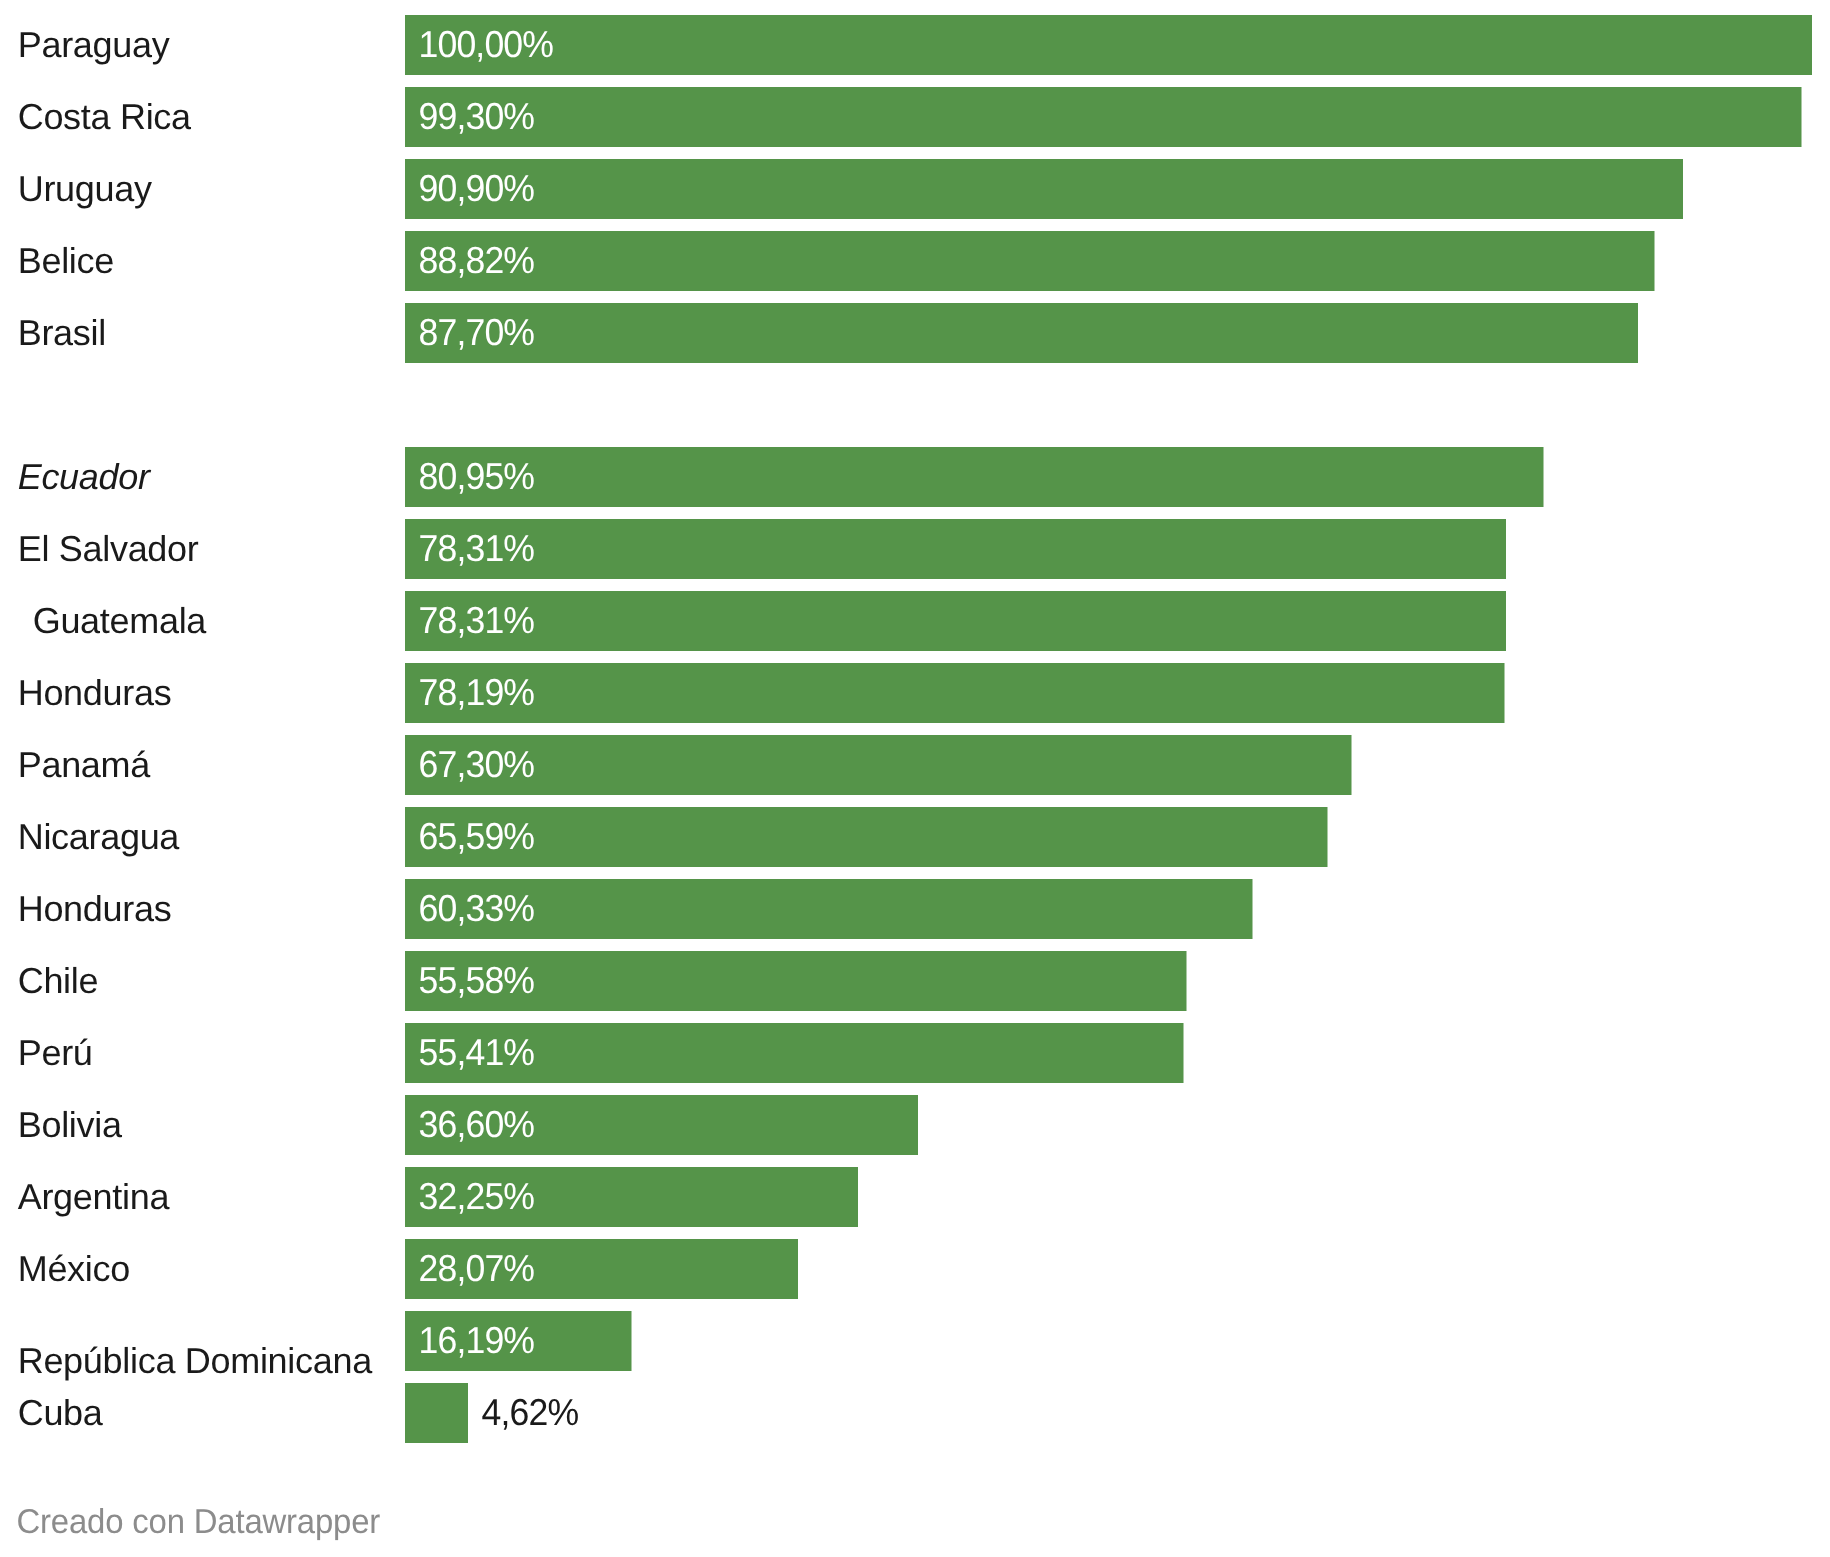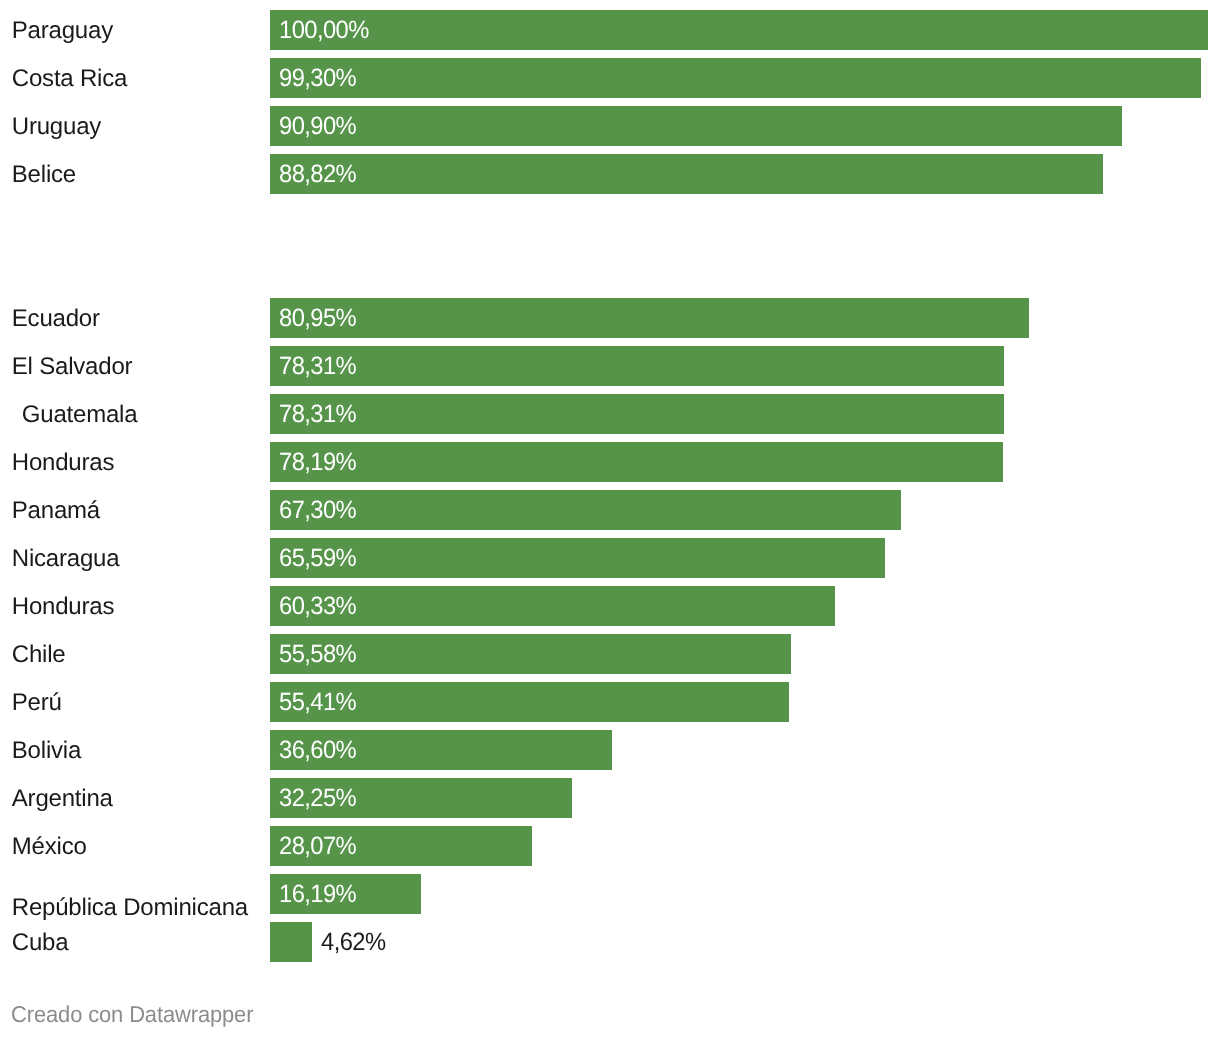--- a/index.html
+++ b/index.html
@@ -41,22 +41,27 @@
   <div class="row" style="top:106.2px">
     <div class="cat" style="color: rgb(26, 26, 26);">Uruguay</div>
     <div class="bar" style="width: 852.208px; left: 270.2px; background: rgb(85, 148, 73);"></div>
     <div class="val" style="left: 278.8px; color: rgb(255, 255, 255);">90,90%</div>
   </div>
   <div class="row" style="top:154.2px">
     <div class="cat" style="color: rgb(26, 26, 26);">Belice</div>
     <div class="bar" style="width: 832.674px; left: 270.2px; background: rgb(85, 148, 73);"></div>
     <div class="val" style="left: 278.8px; color: rgb(255, 255, 255);">88,82%</div>
   </div>
+  <div class="row" style="top:202.2px">
+    <div class="cat" style="color: rgb(26, 26, 26);">Brasil</div>
+    <div class="bar" style="width: 822.156px; left: 270.2px; background: rgb(85, 148, 73);"></div>
+    <div class="val" style="left: 278.8px; color: rgb(255, 255, 255);">87,70%</div>
+  </div>
   <div class="row" style="top:298.2px">
-    <div class="cat" style="color: rgb(26, 26, 26);">Ecuador</div>
+    <div class="cat" style="color: rgb(26, 26, 26); font-style: italic;">Ecuador</div>
     <div class="bar" style="width: 758.764px; left: 270.2px; background: rgb(85, 148, 73);"></div>
     <div class="val" style="left: 278.8px; color: rgb(255, 255, 255);">80,95%</div>
   </div>
   <div class="row" style="top:346.2px">
     <div class="cat" style="color: rgb(26, 26, 26);">El Salvador</div>
     <div class="bar" style="width: 733.971px; left: 270.2px; background: rgb(85, 148, 73);"></div>
     <div class="val" style="left: 278.8px; color: rgb(255, 255, 255);">78,31%</div>
   </div>
   <div class="row" style="top:394.2px">
     <div class="cat" style="color: rgb(26, 26, 26); margin-left: 10px;">Guatemala</div>

